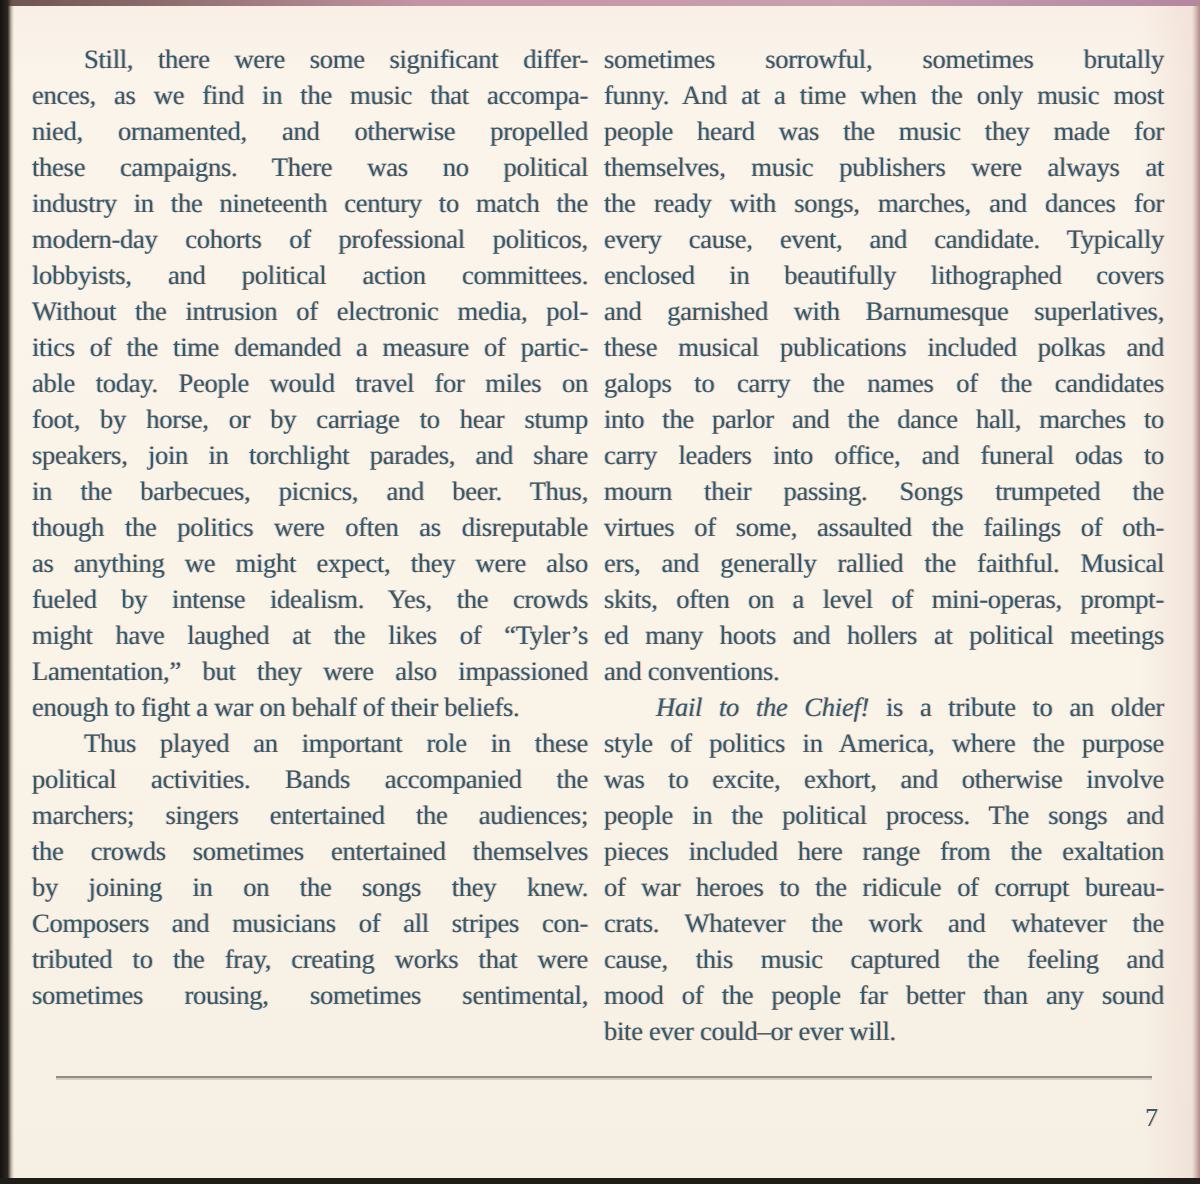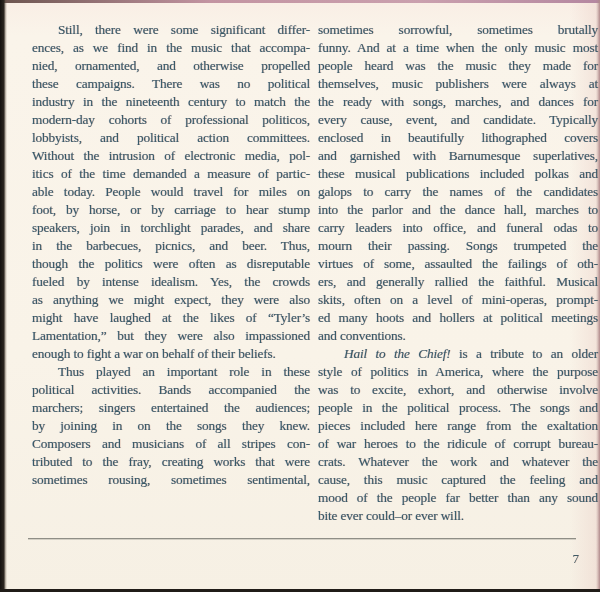--- a/index.html
+++ b/index.html
@@ -22,21 +22,20 @@
   .edge-bottom{position:absolute;left:0;right:0;bottom:0;height:3px;background:#201c18;}
   .edge-right{position:absolute;right:0;top:0;bottom:0;width:4px;
     background:linear-gradient(270deg,#b08a8b 0%,rgba(176,138,139,.35) 60%,rgba(176,138,139,0) 100%);}
 
   
   .col{
     position:absolute;top:21px;
     font-size:13.3px;line-height:18px;letter-spacing:-.15px;
     color:#375a68;
     text-shadow:.5px 0 0 rgba(158,66,48,.30), -.5px 0 0 rgba(52,84,150,.22);
-    margin-left:16px;
   }
   .col-left{left:16px;width:278px;}
   .col-right{left:302px;width:280px;}
   .line{text-align:justify;text-align-last:justify;white-space:normal;height:18px;overflow:visible;}
   .line.indent{text-indent:26px;}
   .line.end{text-align-last:left;}
   .line i{}
 
   .footer-rule{position:absolute;left:28px;width:548px;top:538px;height:1px;
     background:#8f8e86;box-shadow:0 1px 0 rgba(143,142,134,.35);}
@@ -61,28 +60,29 @@
       <div class="line"><span>industry in the nineteenth century to match the</span></div>
       <div class="line"><span>modern-day cohorts of professional politicos,</span></div>
       <div class="line"><span>lobbyists, and political action committees.</span></div>
       <div class="line"><span>Without the intrusion of electronic media, pol-</span></div>
       <div class="line"><span>itics of the time demanded a measure of partic-</span></div>
       <div class="line"><span>able today.  People would travel for miles on</span></div>
       <div class="line"><span>foot, by horse, or by carriage to hear stump</span></div>
       <div class="line"><span>speakers, join in torchlight parades, and share</span></div>
       <div class="line"><span>in the barbecues, picnics, and beer.  Thus,</span></div>
       <div class="line"><span>though the politics were often as disreputable</span></div>
+      <div class="line"><span>as anything we might expect, they were also</span></div>
       <div class="line"><span>fueled by intense idealism.  Yes, the crowds</span></div>
-      <div class="line"><span>as anything we might expect, they were also</span></div>
       <div class="line"><span>might have laughed at the likes of “Tyler’s</span></div>
       <div class="line"><span>Lamentation,” but they were also impassioned</span></div>
       <div class="line end"><span>enough to fight a war on behalf of their beliefs.</span></div>
       <div class="line indent"><span>Thus played an important role in these</span></div>
       <div class="line"><span>political activities.  Bands accompanied the</span></div>
       <div class="line"><span>marchers; singers entertained the audiences;</span></div>
+      <div class="line"><span>the crowds sometimes entertained themselves</span></div>
       <div class="line"><span>by joining in on the songs they knew.</span></div>
       <div class="line"><span>Composers and musicians of all stripes con-</span></div>
       <div class="line"><span>tributed to the fray, creating works that were</span></div>
       <div class="line"><span>sometimes rousing, sometimes sentimental,</span></div>
     </div>
   <div class="col col-right">
       <div class="line"><span>sometimes sorrowful, sometimes brutally</span></div>
       <div class="line"><span>funny.  And at a time when the only music most</span></div>
       <div class="line"><span>people heard was the music they made for</span></div>
       <div class="line"><span>themselves, music publishers were always at</span></div>

